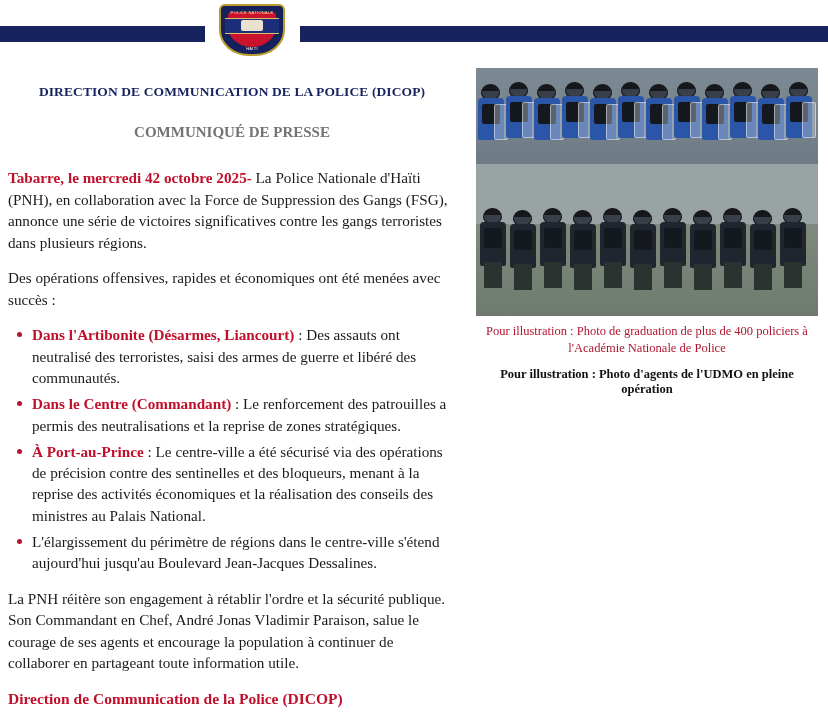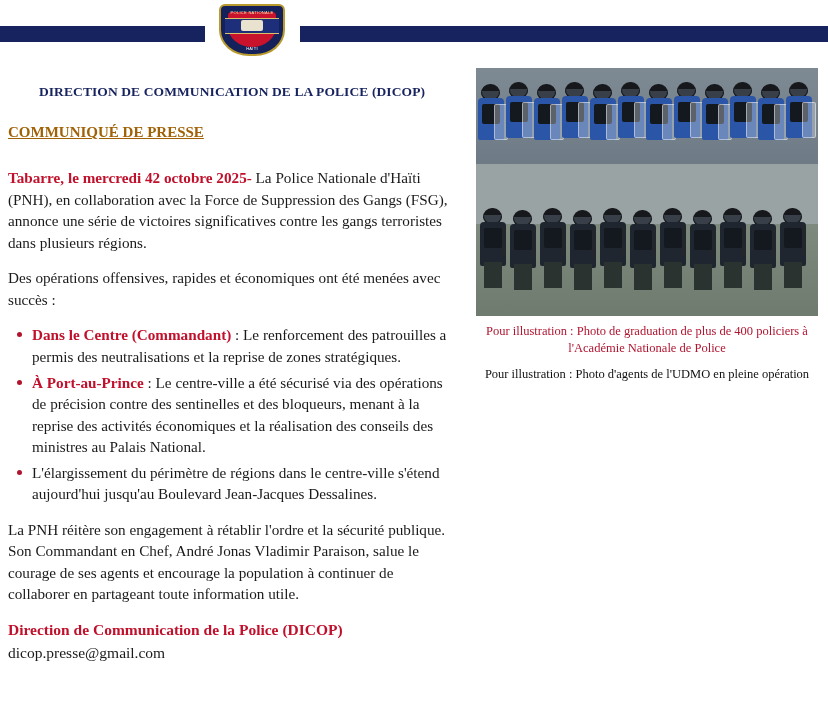--- a/index.html
+++ b/index.html
@@ -117,25 +117,25 @@
   .dicop-title {
     text-align: center;
     color: #17235e;
     font-weight: bold;
     font-size: 13.5px;
     letter-spacing: .1px;
     margin: 0 0 24px 0;
     font-family: "Liberation Serif", serif;
   }
   .press-title {
-    color: #a16207;
+    text-align: center;
+    color: #737373;
     font-weight: bold;
     font-size: 15px;
     margin: 0 0 26px 0;
-    text-decoration: underline;
   }
   .para {
     font-size: 15.2px;
     line-height: 1.42;
     margin: 0 0 14px 0;
     text-align: left;
   }
   .dateline {
     color: #c0102b;
     font-weight: bold;
@@ -200,21 +200,21 @@
     text-align: center;
     color: #b01530;
     font-weight: normal;
     font-size: 12.5px;
     line-height: 1.35;
     margin: 5px 0 10px 0;
   }
   .caption2 {
     text-align: center;
     color: #111;
-    font-weight: normal;
+    font-weight: bold;
     font-size: 12.5px;
     margin: 0 0 4px 0;
   }
 
   
   .rowband {
     position: absolute;
     left: 0;
     width: 100%;
   }
@@ -372,20 +372,23 @@
     <div class="press-title">COMMUNIQUÉ DE PRESSE</div>
 
     <p class="para">
       <span class="dateline">Tabarre, le mercredi 42 octobre 2025-</span><span> La Police Nationale d'Haïti (PNH), en collaboration avec la Force de Suppression des Gangs (FSG), annonce une série de victoires significatives contre les gangs terroristes dans plusieurs régions.</span>
     </p>
 
     <p class="para">Des opérations offensives, rapides et économiques ont été menées avec succès :</p>
 
     <ul class="points">
       <li>
+        <span class="hl">Dans l'Artibonite (Désarmes, Liancourt)</span><span> : Des assauts ont neutralisé des terroristes, saisi des armes de guerre et libéré des communautés.</span>
+      </li>
+      <li>
         <span class="hl">Dans le Centre (Commandant)</span><span> : Le renforcement des patrouilles a permis des neutralisations et la reprise de zones stratégiques.</span>
       </li>
       <li>
         <span class="hl">À Port-au-Prince</span><span> : Le centre-ville a été sécurisé via des opérations de précision contre des sentinelles et des bloqueurs, menant à la reprise des activités économiques et la réalisation des conseils des ministres au Palais National.</span>
       </li>
       <li>
         <span class="hl"></span><span>L'élargissement du périmètre de régions dans le centre-ville s'étend aujourd'hui jusqu'au Boulevard Jean-Jacques Dessalines.</span>
       </li>
     </ul>
 

